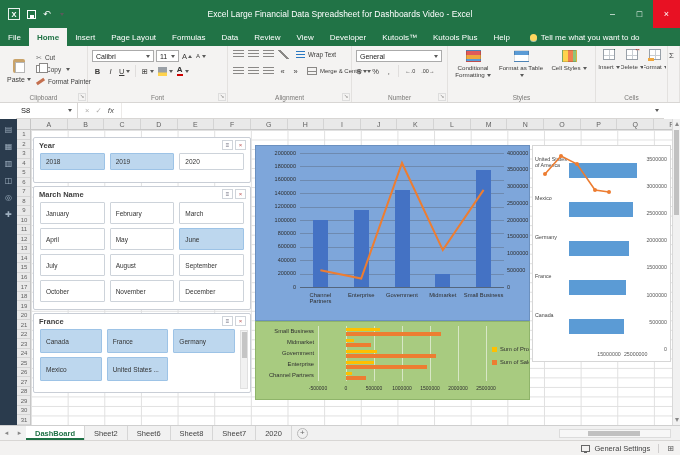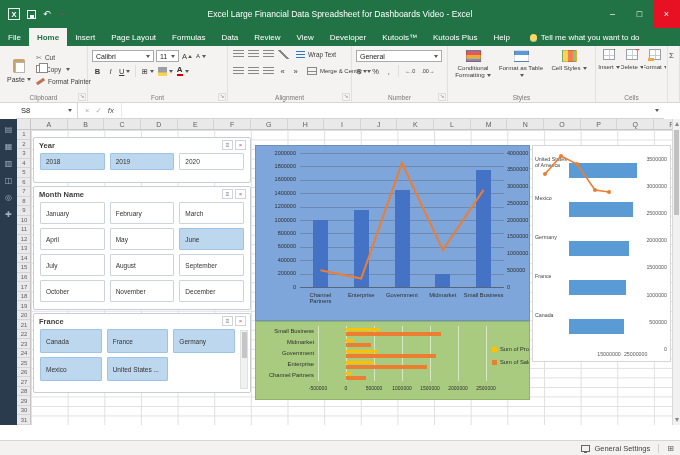--- a/index.html
+++ b/index.html
@@ -438,21 +438,21 @@
           </div>
         </div>
         <div class="sbody" style="grid-auto-rows: 17px;">
           <div class="sbtn sel">2018</div>
           <div class="sbtn sel">2019</div>
           <div class="sbtn">2020</div>
         </div>
       </div>
       <div class="slicer" style="top: 186px; height: 124px;">
         <div class="shead">
-          <div class="stitle">Month Name</div>
+          <div class="stitle">March Name</div>
           <div class="sicons">
             <div class="sicon">≡</div>
             <div class="sicon clear">×</div>
           </div>
         </div>
         <div class="sbody" style="grid-auto-rows: 22px;">
           <div class="sbtn">January</div>
           <div class="sbtn">February</div>
           <div class="sbtn">March</div>
           <div class="sbtn">April</div>
@@ -602,20 +602,36 @@
         <circle cx="76" cy="46" r="2" fill="#ed7d31"></circle>
       </svg>
     </div>
 
   <div class="vscroll">
     <i class="tri t-up"></i>
     <div class="vthumb"></div>
     <i class="tri t-down"></i>
   </div>
 
+  <div class="tabsbar">
+    <span class="tnav">◂</span>
+    <span class="tnav">▸</span>
+    <div class="stabs" id="sheetTabs">
+        <div class="stab active">DashBoard</div>
+        <div class="stab">Sheet2</div>
+        <div class="stab">Sheet6</div>
+        <div class="stab">Sheet8</div>
+        <div class="stab">Sheet7</div>
+        <div class="stab">2020</div>
+      </div>
+    <div class="saddbtn">+</div>
+    <div class="hscroll">
+        <div class="hthumb"></div>
+      </div>
+  </div>
 
   <div class="statusbar">
     <div class="sb-item">
       <span class="monitor-i"></span>
       <span>General Settings</span>
     </div>
     <span class="sb-sep"></span>
     <span class="view-i">⊞</span>
   </div>
 

